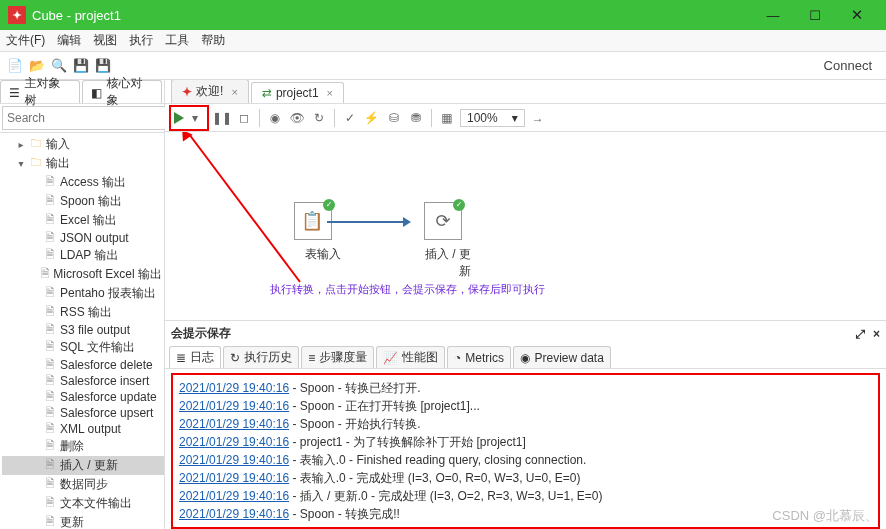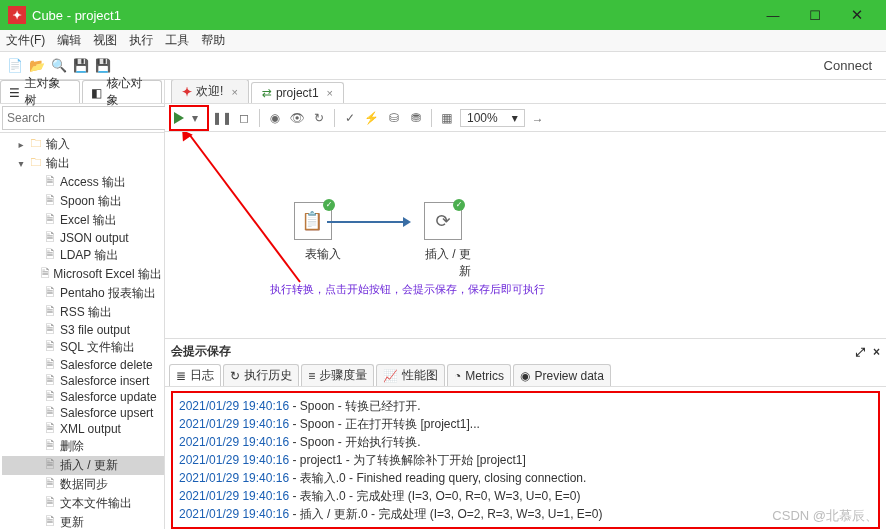--- a/index.html
+++ b/index.html
@@ -53,21 +53,21 @@
 .anno-arrow{position:absolute;stroke:#e00;stroke-width:2;fill:none;}
 .anno-head{position:absolute;width:0;height:0;border-left:10px solid #e00;border-top:6px solid transparent;border-bottom:6px solid transparent;}
 .anno-text{position:absolute;color:#6d28d9;font-size:11px;}
 .results{border-top:1px solid #ddd;}
 .results-title{font-weight:bold;padding:4px 6px;font-size:13px;display:flex;align-items:center;}
 .results-title .rtico{margin-left:auto;display:flex;gap:8px;color:#666;}
 .results-tabs{display:flex;gap:2px;padding:0 4px;border-bottom:1px solid #ddd;}
 .rtab{padding:2px 6px;border:1px solid #ccc;border-bottom:none;font-size:12px;background:#f6f6f6;display:flex;align-items:center;gap:4px;border-radius:3px 3px 0 0;}
 .rtab.active{background:#fff;}
 .log{border:2px solid #e00;margin:4px 6px 0 6px;padding:4px 6px;font-size:12px;line-height:1.5;}
-.ts{color:#1a5fb4;}
+.ts{color:#1a5fb4;text-decoration:underline;}
 .watermark{position:absolute;right:8px;bottom:4px;color:#bbb;font-size:13px;}
 </style>
 </head>
 <body>
 
 <div class="titlebar">
   <span class="app-icon">✦</span>
   <span class="title">Cube - project1</span>
   <div class="winbtns">
     <div class="winbtn">―</div>
@@ -322,18 +322,19 @@
           </div>
       </div>
       <div class="log" id="log">
           <div><span class="ts">2021/01/29 19:40:16</span> - Spoon - 转换已经打开.</div>
           <div><span class="ts">2021/01/29 19:40:16</span> - Spoon - 正在打开转换  [project1]...</div>
           <div><span class="ts">2021/01/29 19:40:16</span> - Spoon - 开始执行转换.</div>
           <div><span class="ts">2021/01/29 19:40:16</span> - project1 - 为了转换解除补丁开始  [project1]</div>
           <div><span class="ts">2021/01/29 19:40:16</span> - 表输入.0 - Finished reading query, closing connection.</div>
           <div><span class="ts">2021/01/29 19:40:16</span> - 表输入.0 - 完成处理 (I=3, O=0, R=0, W=3, U=0, E=0)</div>
           <div><span class="ts">2021/01/29 19:40:16</span> - 插入 / 更新.0 - 完成处理 (I=3, O=2, R=3, W=3, U=1, E=0)</div>
+          <div><span class="ts">2021/01/29 19:40:16</span> - Spoon - 转换完成!!</div>
         </div>
     </div>
   </div>
 </div>
 
 <div class="watermark">CSDN @北慕辰、</div>
 
 </body></html>

